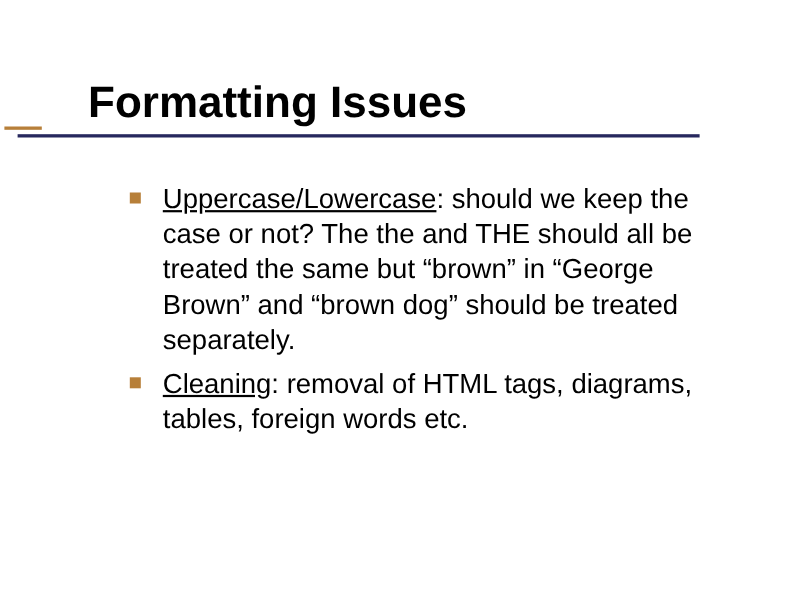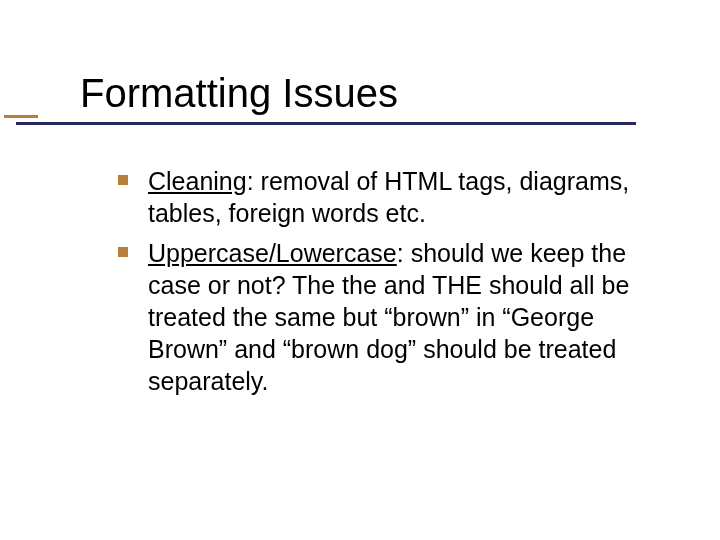--- a/index.html
+++ b/index.html
@@ -19,21 +19,21 @@
     box-sizing: border-box;
   }
   .title-wrap {
     position: absolute;
     left: 80px;
     top: 70px;
     right: 40px;
   }
   .title {
     font-size: 40px;
-    font-weight: 400;
+    font-weight: 700;
     line-height: 1.15;
     margin: 0 0 6px 0;
   }
   .title-underline {
     height: 3px;
     background: #27285e;
     width: 620px;
     margin-left: -64px;
   }
   .title-accent {
@@ -77,23 +77,23 @@
   <div class="title-wrap">
     <h1 class="title">Formatting Issues</h1>
     <div class="title-underline"></div>
   </div>
   <div class="title-accent"></div>
 
   <div class="body">
 
     <div class="item">
       <span class="bullet"></span>
-      <span class="lead">Cleaning</span><span>: removal of HTML tags, diagrams, tables, foreign words etc.</span>
+      <span class="lead">Uppercase/Lowercase</span><span>: should we keep the case or not? The the and THE should all be treated the same but “brown” in “George Brown” and “brown dog” should be treated separately.</span>
     </div>
 
     <div class="item">
       <span class="bullet"></span>
-      <span class="lead">Uppercase/Lowercase</span><span>: should we keep the case or not? The the and THE should all be treated the same but “brown” in “George Brown” and “brown dog” should be treated separately.</span>
+      <span class="lead">Cleaning</span><span>: removal of HTML tags, diagrams, tables, foreign words etc.</span>
     </div>
 
   </div>
 
 </div>
 
 </body></html>

